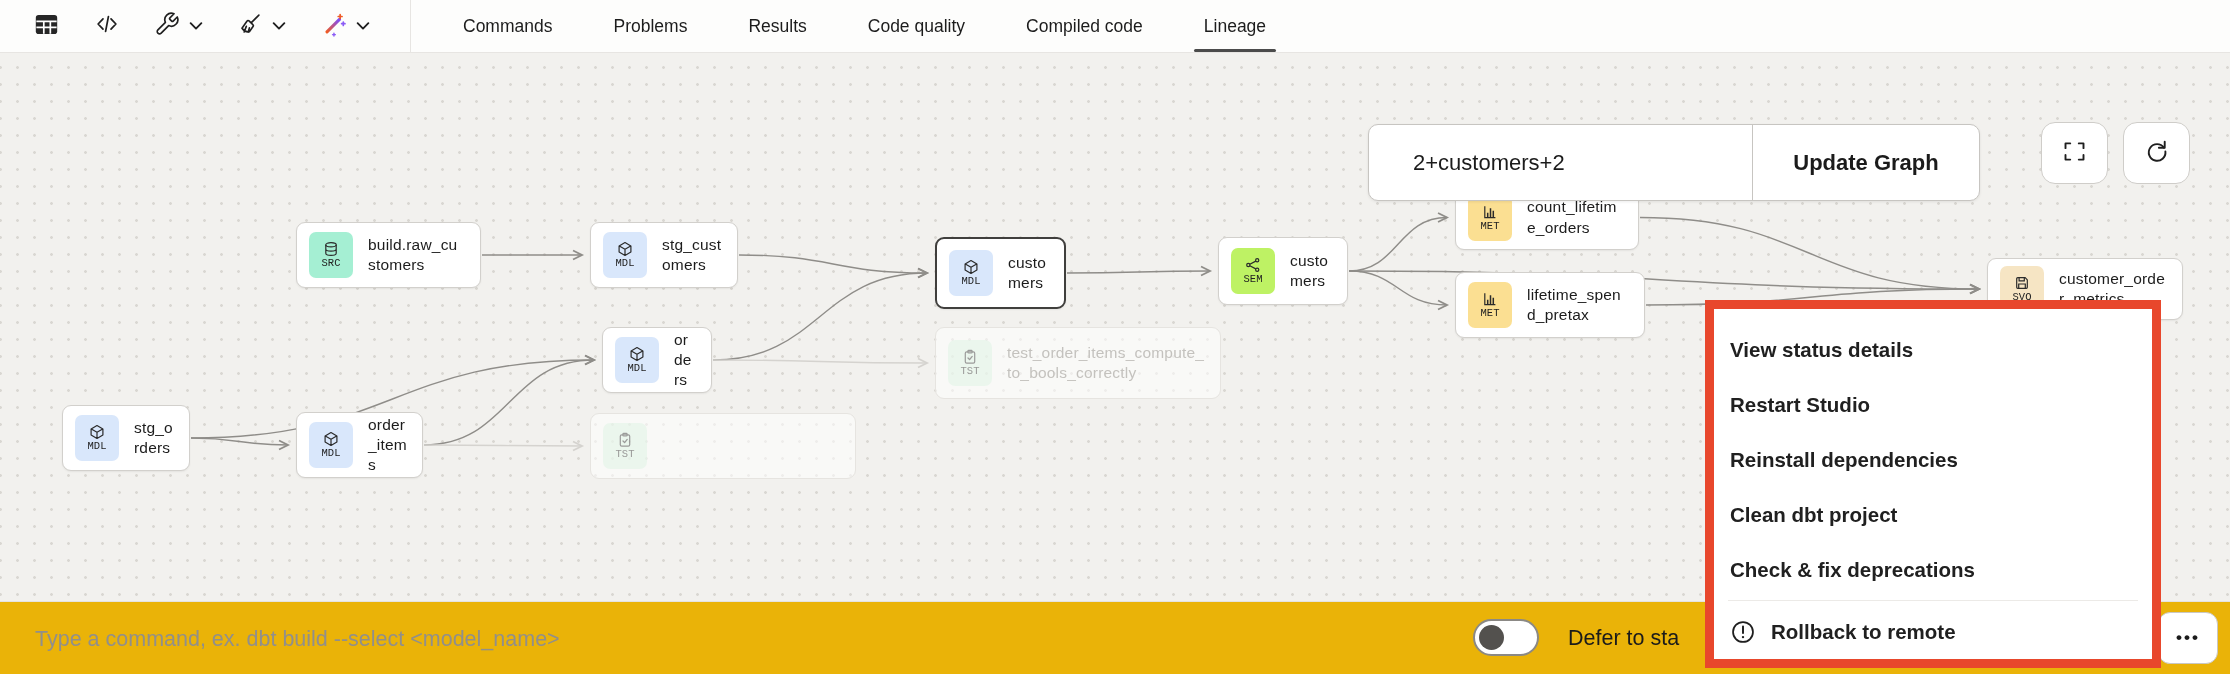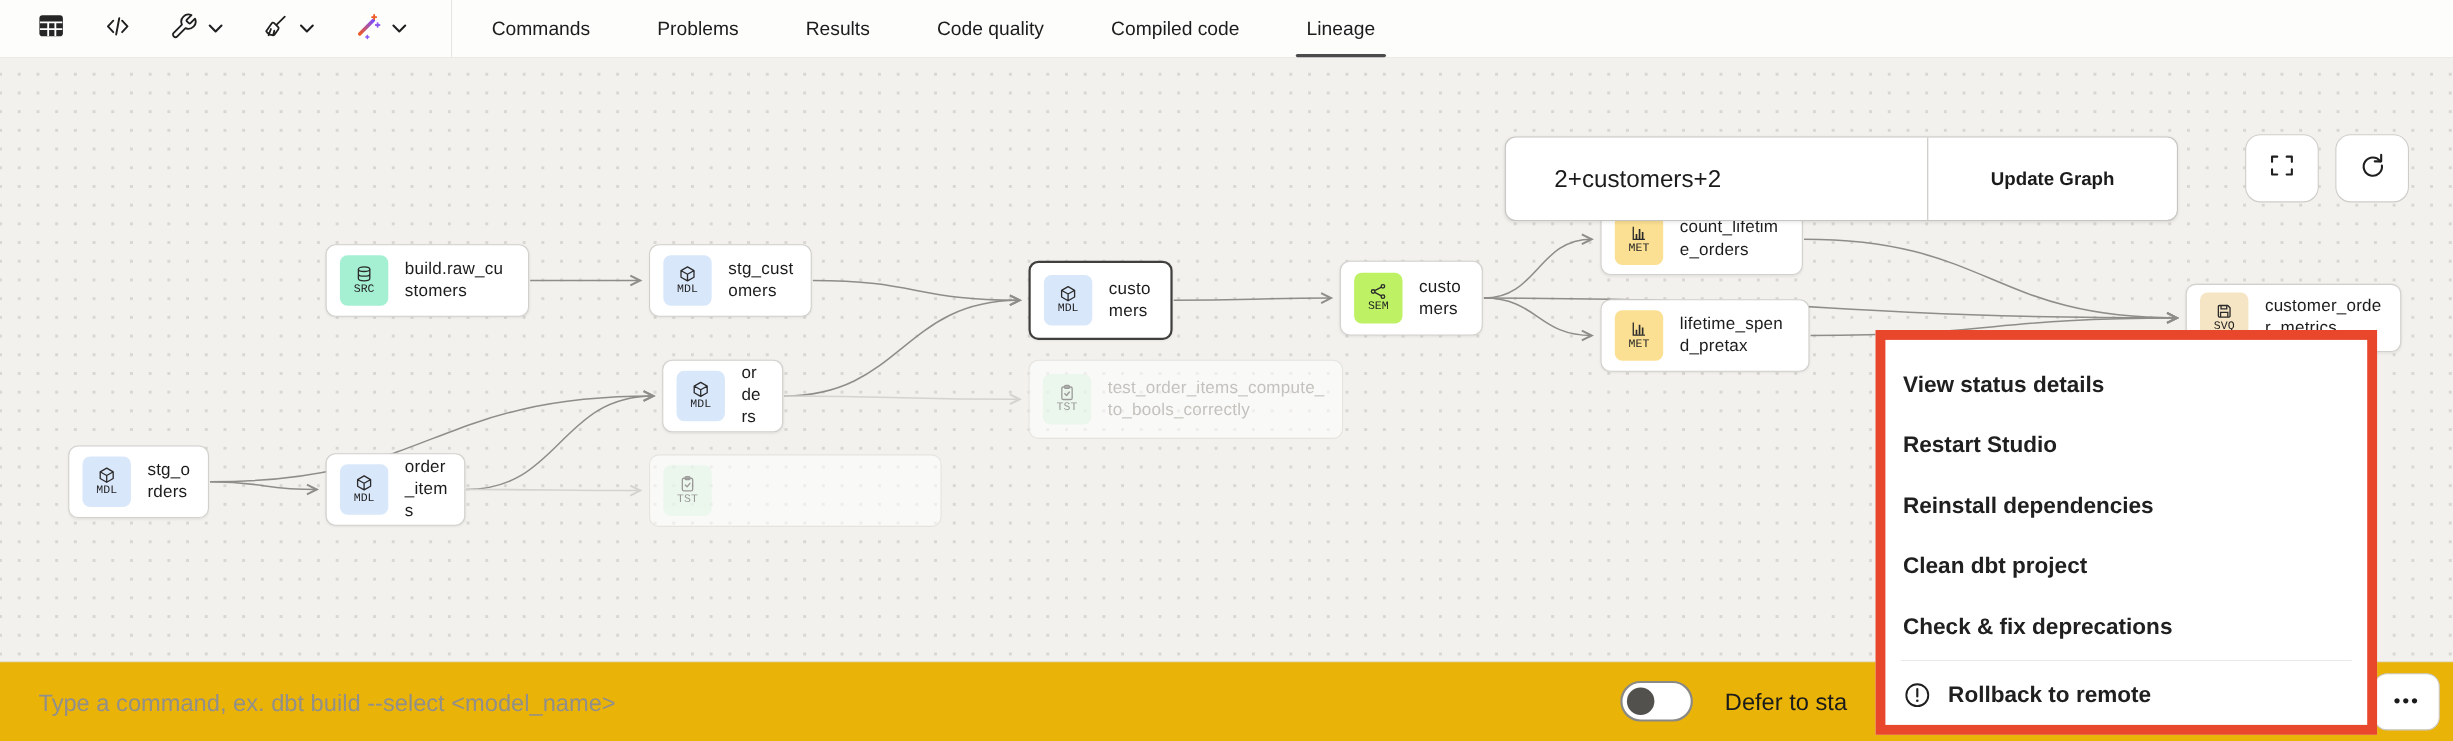--- a/index.html
+++ b/index.html
@@ -7,21 +7,21 @@
     width:2230px;height:674px;position:relative;overflow:hidden;
     font-family:"Liberation Sans",sans-serif;background:#fff;color:#1c1c1c;
   }
   
   .topbar{position:absolute;left:0;top:0;width:2230px;height:53px;background:#fdfdfc;
     border-bottom:1px solid #e7e5e2;display:flex;align-items:center;z-index:30;box-sizing:border-box}
   .iconrow{display:flex;align-items:center;padding-left:33px}
   .tool-icon{display:flex;align-items:center;margin-right:34px;cursor:pointer}
   .tool-icon .chev{margin-left:9px;display:flex}
   .vdivider{width:1px;height:52px;background:#e7e5e2;margin-left:6px}
-  .tabbar{display:flex;height:100%;align-items:stretch;margin-left:34px;gap:57px}
+  .tabbar{display:flex;height:100%;align-items:stretch;margin-left:50px;gap:57px}
   .tab{position:relative;display:flex;align-items:center;font-size:17.5px;font-weight:500;
     color:#1c1c1c;cursor:pointer;padding:0 2px;white-space:nowrap}
   .tab.active::after{content:"";position:absolute;left:-8px;right:-8px;bottom:0;height:3px;
     background:#4b4b4b;border-radius:2px}
   
   .canvas-bg{position:absolute;left:0;top:53px;width:2230px;height:548px;background:#f2f1ee;
     background-image:radial-gradient(circle,#d9d7d2 1.3px,transparent 1.5px);
     background-size:17px 17px;background-position:9px 6px;z-index:1}
   svg.edges{position:absolute;left:0;top:0;width:2230px;height:674px;z-index:2;pointer-events:none}
   .edge{fill:none;stroke:#8f8d89;stroke-width:1.4}
@@ -39,21 +39,21 @@
   .badge .blabel{font-family:"Liberation Mono",monospace;font-size:10.5px;color:#222;margin-top:0}
   .badge svg{display:block}
   .nname{font-size:15.5px;color:#1c1c1c;line-height:1.3;letter-spacing:.2px;overflow-wrap:anywhere}
   
   .selector-group{position:absolute;left:1368px;top:124px;width:612px;height:77px;background:#fff;
     border:1.5px solid #c7c5c1;border-radius:10px;display:flex;z-index:5;box-sizing:border-box;
     box-shadow:0 1px 3px rgba(0,0,0,.08)}
   .selector-input{flex:1;border:none;outline:none;background:transparent;font-family:inherit;
     font-size:22px;color:#1b1b1b;padding:0 44px;min-width:0}
   .update-btn{width:226px;border-left:1.5px solid #c7c5c1;display:flex;align-items:center;
-    justify-content:center;font-size:17px;font-weight:600;color:#1b1b1b;cursor:pointer}
+    justify-content:center;font-size:22px;font-weight:600;color:#1b1b1b;cursor:pointer}
   .icon-btn{position:absolute;top:122px;width:67px;height:62px;background:#fff;
     border:1.5px solid #cfcdc9;border-radius:14px;display:flex;align-items:center;
     justify-content:center;z-index:5;cursor:pointer;box-sizing:border-box}
   .icon-btn.fullscreen{left:2041px}
   .icon-btn.refresh{left:2123px}
   
   .ctx-menu{position:absolute;left:1705px;top:300px;width:456px;height:368px;background:#fff;
     border:9px solid #e8472c;z-index:20;box-sizing:border-box}
   .ctx-inner{padding-top:13px}
   .ctx-item{height:55px;display:flex;align-items:center;padding:0 16px;font-size:20.5px;

